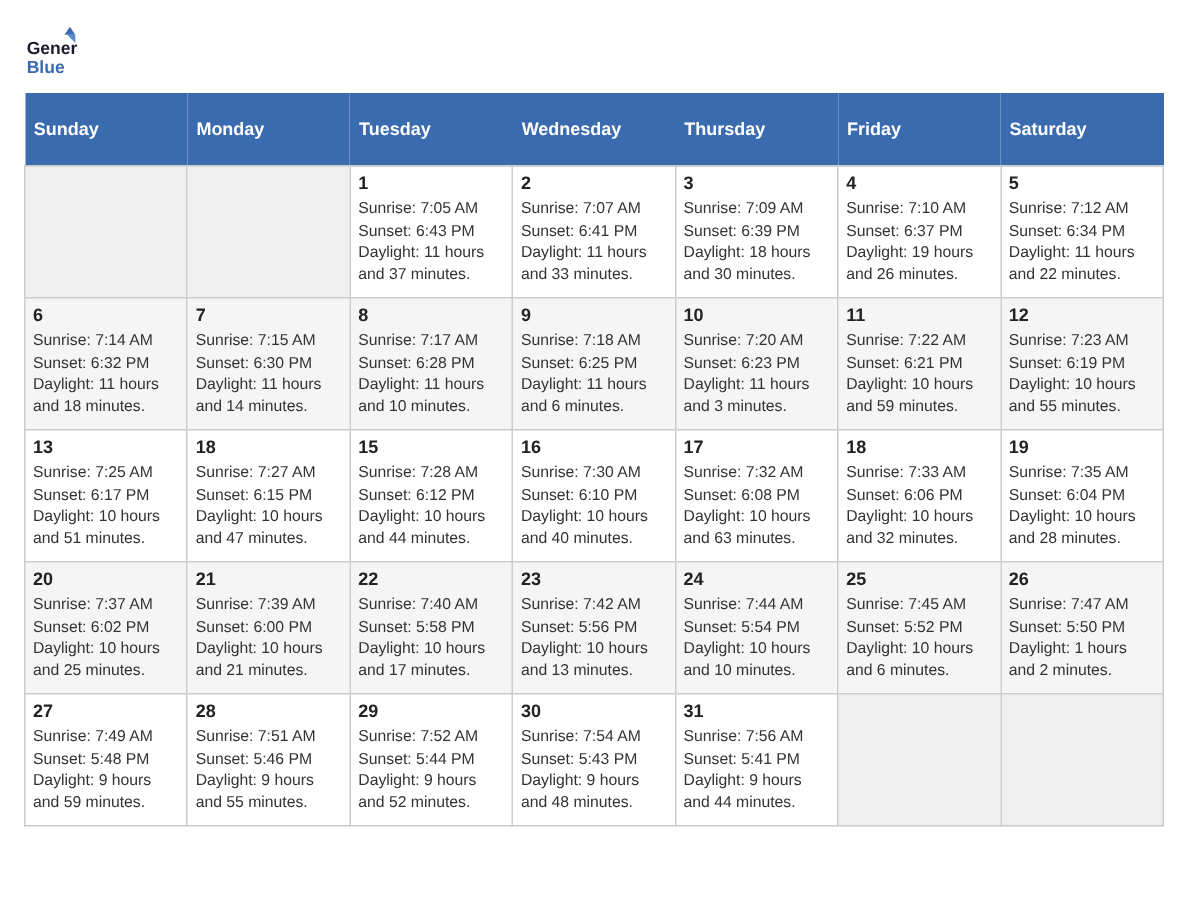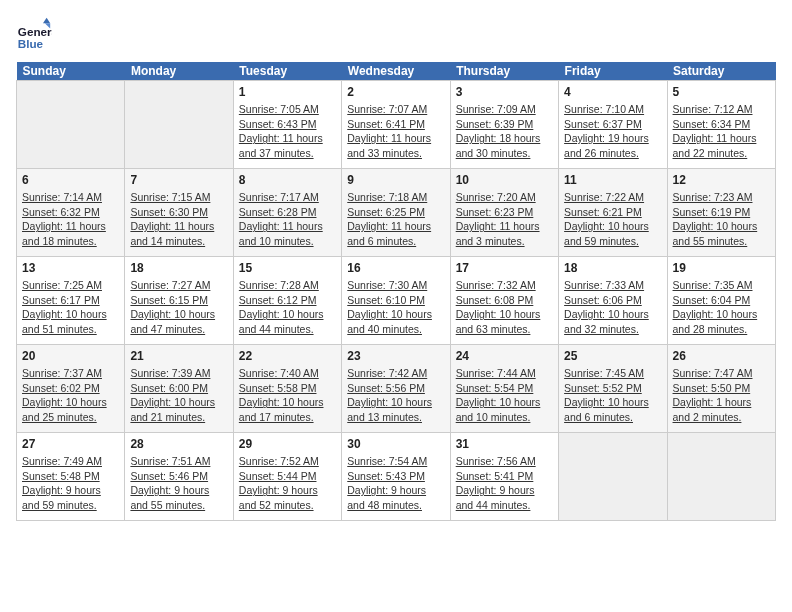--- a/index.html
+++ b/index.html
@@ -45,21 +45,21 @@
     }
     table {
       width: 100%;
       border-collapse: collapse;
       font-size: 11px;
     }
     thead tr th {
       background-color: #3a6baf;
       color: #fff;
       text-align: left;
-      padding: 2px 6px;
+      padding: 17px 6px;
       font-size: 12px;
       font-weight: bold;
     }
     tbody tr td {
       border: 1px solid #ccc;
       vertical-align: top;
       padding: 4px 5px;
       min-height: 80px;
       height: 88px;
       color: #222;
@@ -70,21 +70,20 @@
     }
     .day-num {
       font-weight: bold;
       font-size: 12px;
       margin-bottom: 3px;
     }
     .day-detail {
       font-size: 10.5px;
       line-height: 1.4;
       color: #333;
-      text-decoration: underline;
     }
     tbody tr:nth-child(odd) { background: #fff; }
     tbody tr:nth-child(even) { background: #f5f5f5; }
     tbody tr td.empty { background: #efefef; }
   </style>
 </head>
 <body>
 
 <div class="header">
   <div class="logo">

